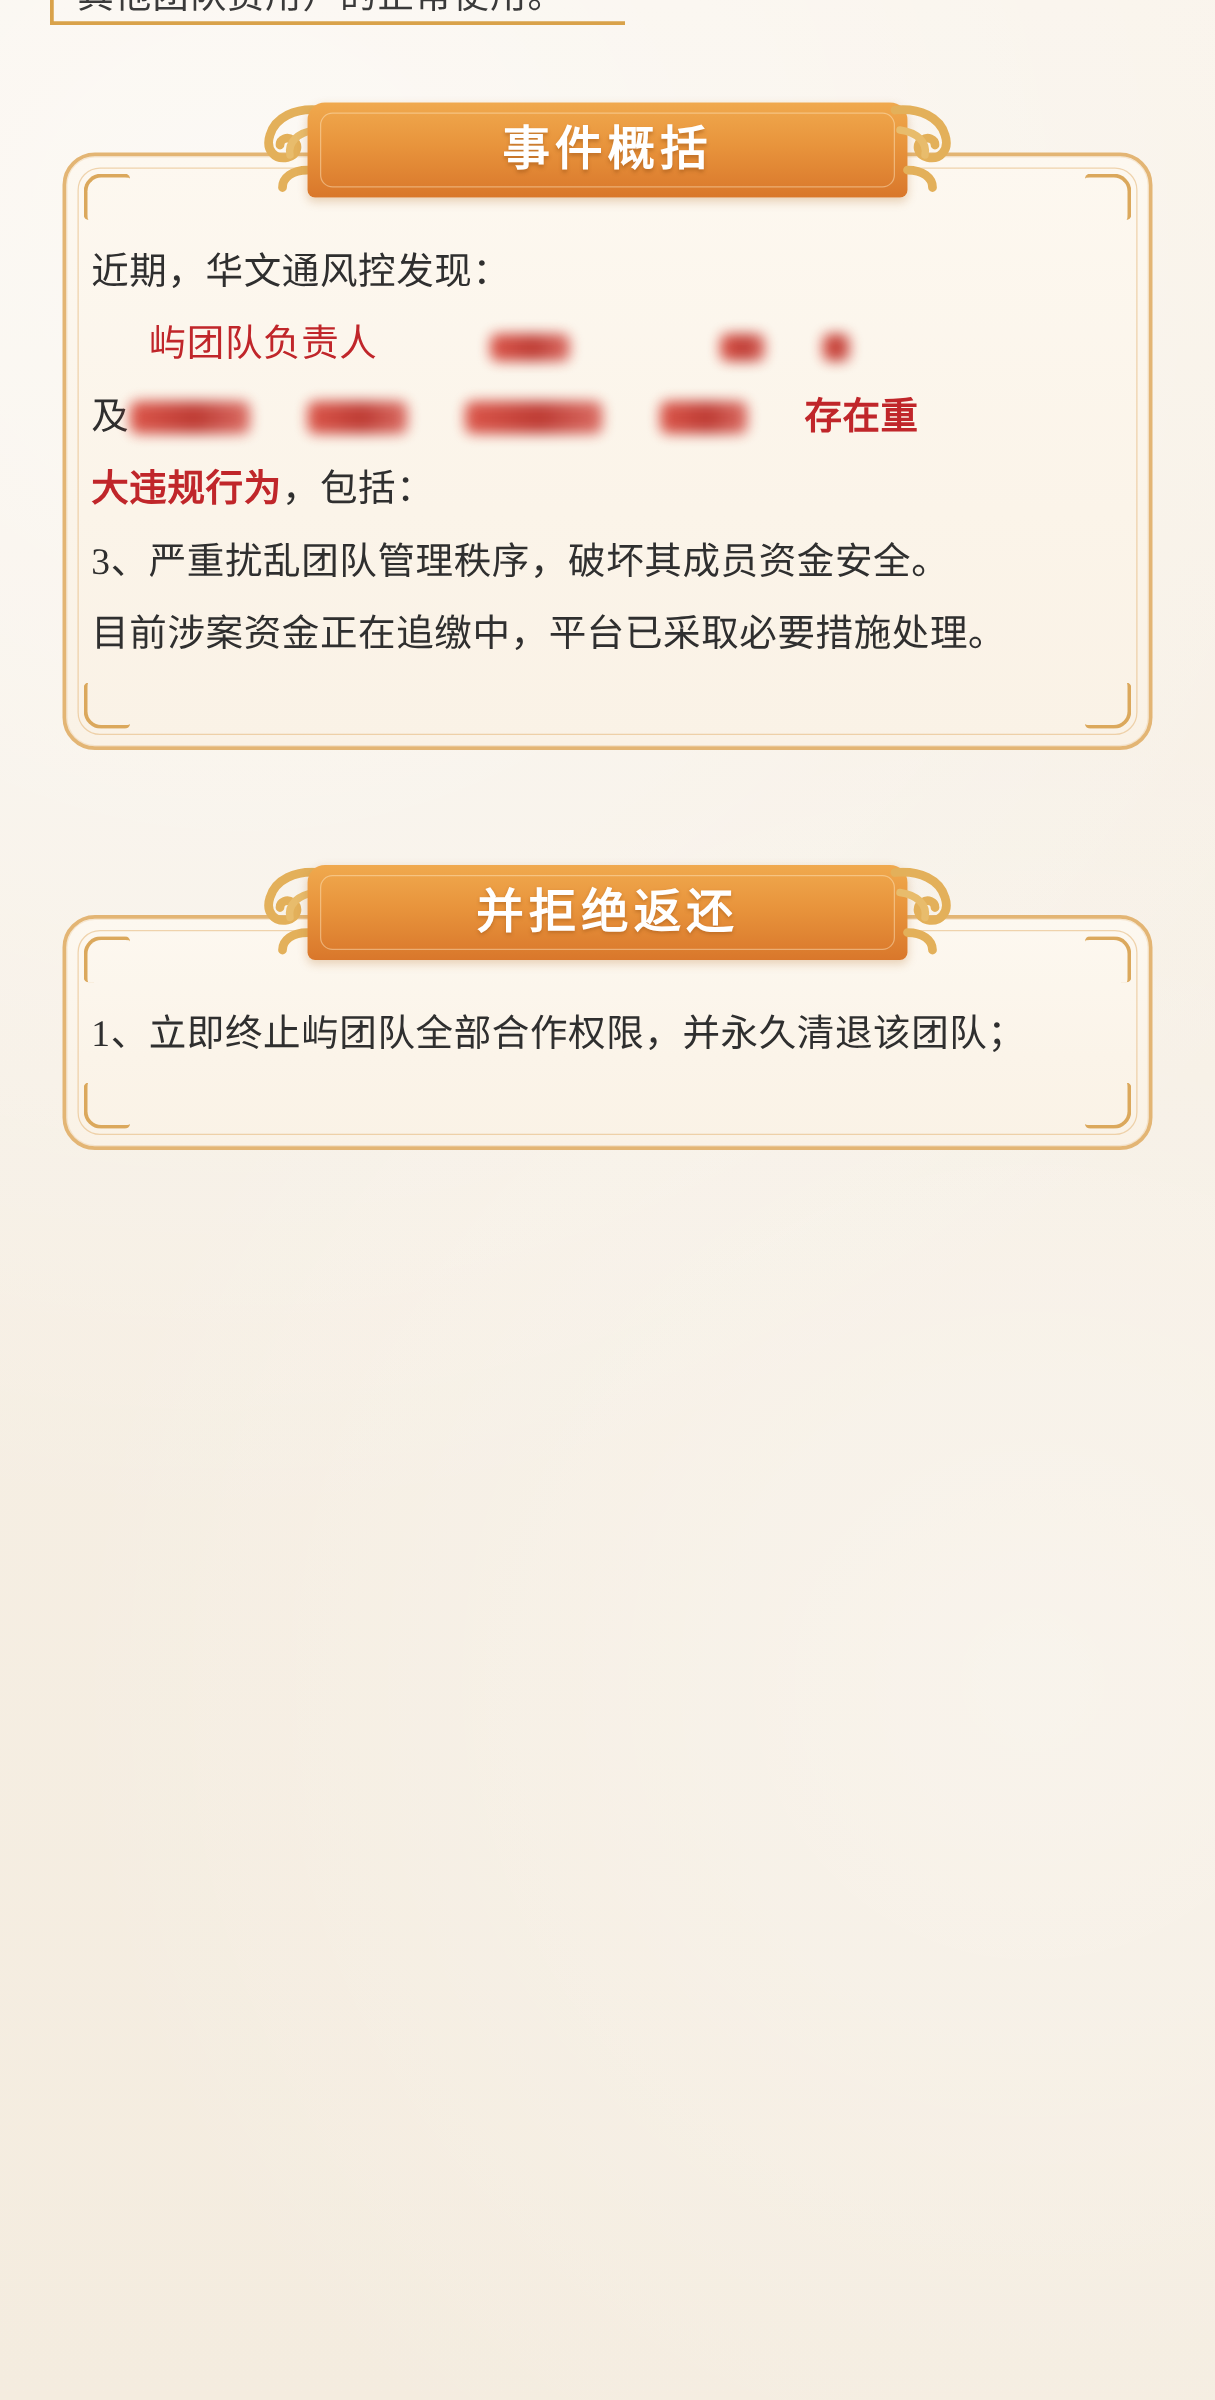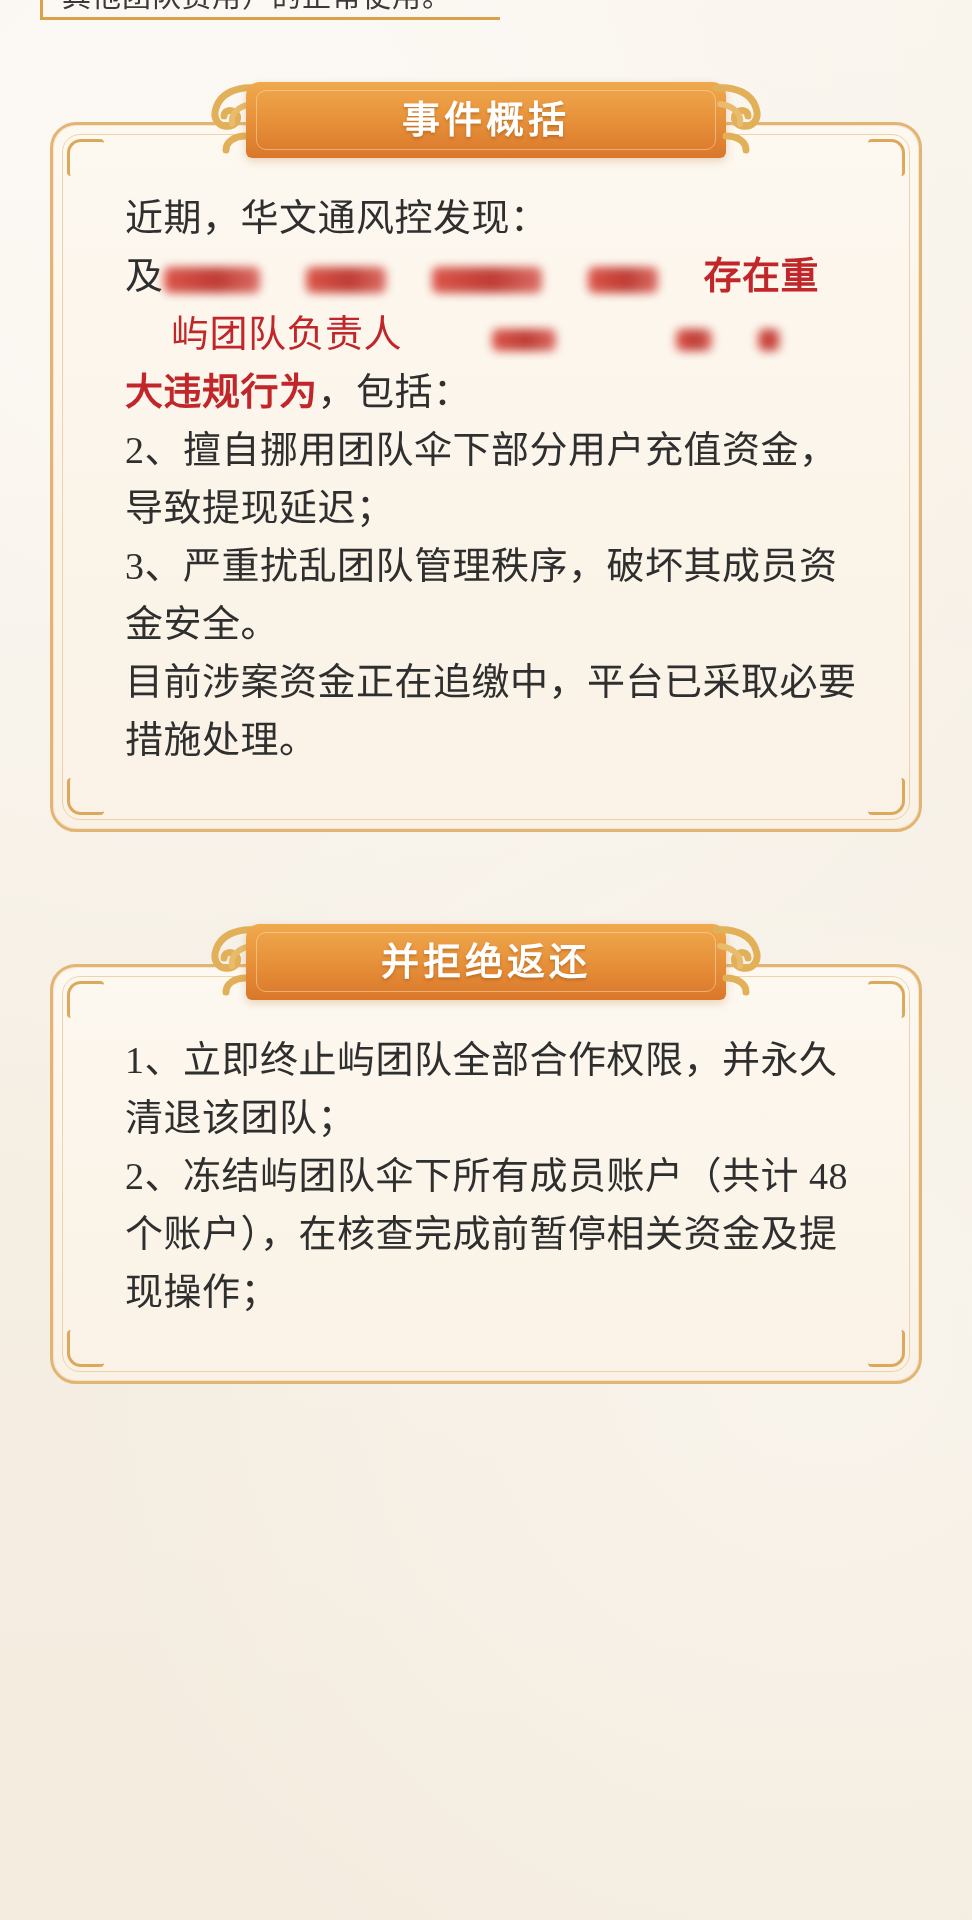--- a/index.html
+++ b/index.html
@@ -142,22 +142,22 @@
     top: 2px;
     width: 74px;
     height: 72px;
   }
   .banner-wing svg { display: block; }
   .banner-wing.left { left: 0; }
   .banner-wing.right { right: 0; transform: scaleX(-1); }
 
   
   .card-body {
-    padding: 64px 52px 60px 72px;
-    font-size: 38px;
+    padding: 64px 52px 60px 20px;
+    font-size: 30px;
     line-height: 58px;
     color: #2f2f2f;
     letter-spacing: 0.5px;
   }
   .card-body p {
     margin: 0;
     text-indent: 0;
   }
   .red-strong {
     color: #c0262a;
@@ -230,32 +230,31 @@
     <div class="card-inner-line"></div>
     <div class="corner tl"></div>
     <div class="corner tr"></div>
     <div class="corner bl"></div>
     <div class="corner br"></div>
 
     <div class="card-body">
       <p>近期，华文通风控发现：</p>
 
       <p>
+        <span class="spacer-sm"></span><span class="red-name">屿团队负责人</span><span class="spacer-md"></span><span class="mask m1"></span><span class="spacer-lg"></span><span class="mask m2"></span><span class="spacer-sm"></span><span class="mask m3"></span>
+      </p>
+
+      <p>
         <span>及</span><span class="mask m4"></span><span class="spacer-sm"></span><span class="mask m5"></span><span class="spacer-sm"></span><span class="mask m6"></span><span class="spacer-sm"></span><span class="mask m7"></span><span class="spacer-sm"></span><span class="red-strong">存在重</span>
-      </p>
-
-      <p>
-        <span class="spacer-sm"></span><span class="red-name">屿团队负责人</span><span class="spacer-md"></span><span class="mask m1"></span><span class="spacer-lg"></span><span class="mask m2"></span><span class="spacer-sm"></span><span class="mask m3"></span>
       </p>
 
       <p>
         <span class="red-strong">大违规行为</span><span>，包括：</span>
       </p>
 
-      <p>2、擅自挪用团队伞下部分用户充值资金，导致提现延迟；</p>
       <p>3、严重扰乱团队管理秩序，破坏其成员资金安全。</p>
       <p>目前涉案资金正在追缴中，平台已采取必要措施处理。</p>
     </div>
   </div>
 
   <div class="gap"></div>
 
   <div class="banner-wrap">
     <div class="banner">
       <div class="banner-wing left">
@@ -279,18 +278,17 @@
 
   <div class="card" style="margin-top:-38px;">
     <div class="card-inner-line"></div>
     <div class="corner tl"></div>
     <div class="corner tr"></div>
     <div class="corner bl"></div>
     <div class="corner br"></div>
 
     <div class="card-body">
       <p>1、立即终止屿团队全部合作权限，并永久清退该团队；</p>
-      <p>2、冻结屿团队伞下所有成员账户（共计 48 个账户），在核查完成前暂停相关资金及提现操作；</p>
     </div>
   </div>
 
   <div style="height:70px"></div>
 </div>
 
 </body></html>

